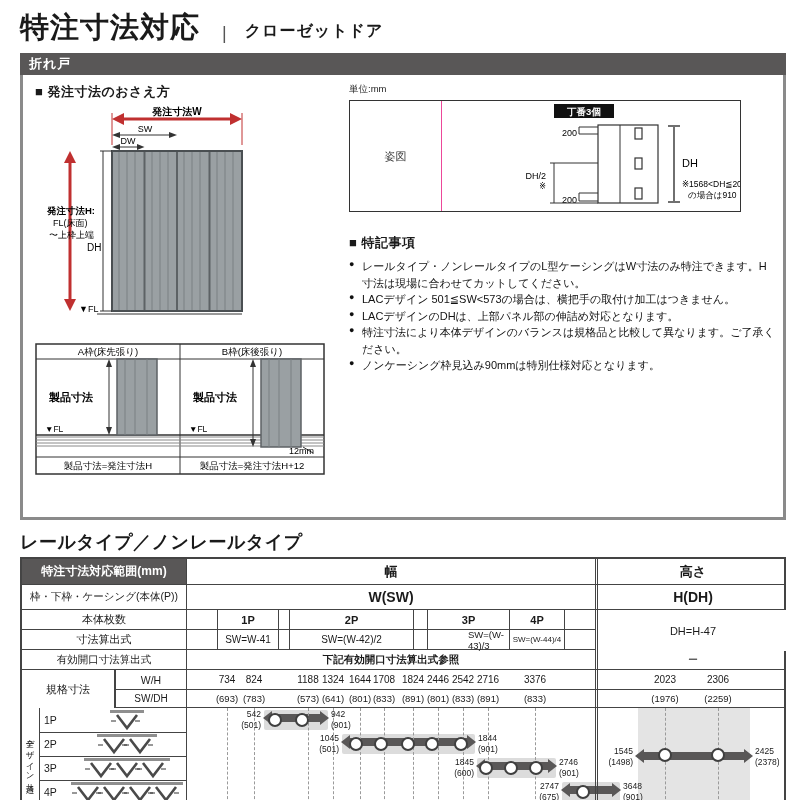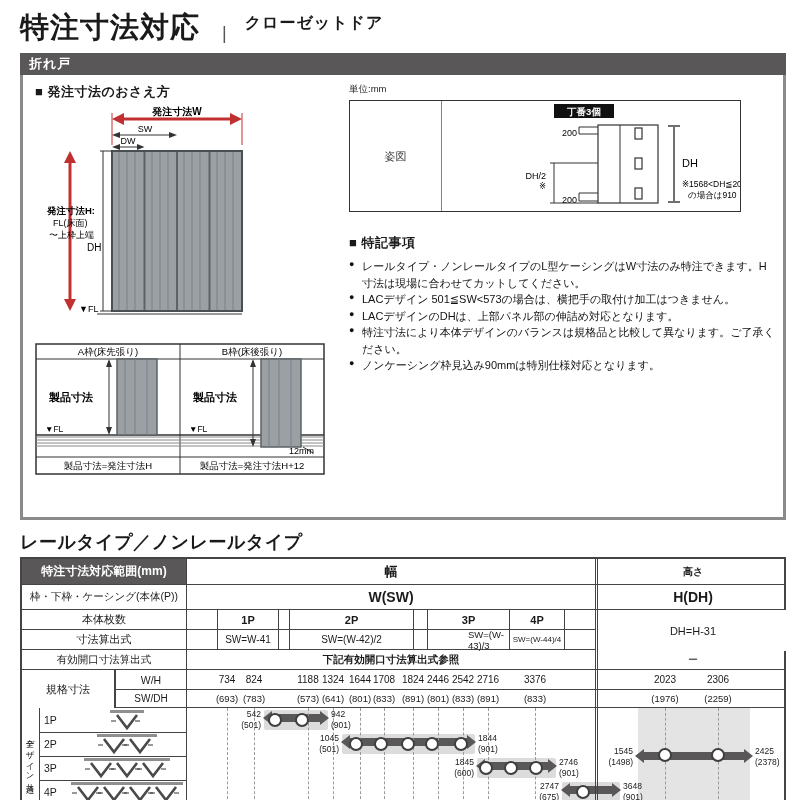--- a/index.html
+++ b/index.html
@@ -4,21 +4,21 @@
 <style>
   * { margin:0; padding:0; box-sizing:border-box; }
   html,body { width:800px; height:800px; background:#fff; overflow:hidden;
               font-family:"Liberation Sans","DejaVu Sans",sans-serif; color:#1a1a1a; }
   .page { position:relative; width:800px; height:800px; }
 
   
   .hdr { position:absolute; left:20px; top:8px; width:765px; display:flex; align-items:flex-end; }
   .hdr h1 { font-size:29px; font-weight:bold; letter-spacing:1px; }
   .hdr .sep { font-size:18px; color:#555; margin:0 18px 4px 22px; }
-  .hdr .sub { font-size:16px; font-weight:bold; margin-bottom:14px; letter-spacing:1px; }
+  .hdr .sub { font-size:16px; font-weight:bold; margin-bottom:6px; letter-spacing:1px; }
 
   
   .panel { position:absolute; left:20px; top:53px; width:766px; height:467px;
            border:3px solid #8a8a8a; border-top:none; }
   .panel-bar { height:22px; background:#595757; color:#fff; font-size:13px; font-weight:bold;
                line-height:22px; padding-left:9px; letter-spacing:1px; margin:0 -3px; }
   .panel-body { position:relative; height:442px; }
 
   h3.sec { font-size:13px; font-weight:bold; letter-spacing:.5px; }
 
@@ -296,38 +296,38 @@
     </div>
   </div>
 
   <div class="sec2-title">レールタイプ／ノンレールタイプ</div>
 
   <div class="spec">
 
     <div class="row r1">
       <div class="cell lblcol dark b-r" style="font-size:12px;">特注寸法対応範囲(mm)</div>
       <div class="cell widecol bold" style="font-size:13px;">幅</div>
-      <div class="cell hicol bold" style="font-size:10px;">高さ</div>
+      <div class="cell hicol bold" style="font-size:13px;">高さ</div>
     </div>
 
     <div class="row r2">
       <div class="cell lblcol b-r" style="font-size:10.5px;">枠・下枠・ケーシング(本体(P))</div>
       <div class="cell hicol bold" style="font-size:14px;">H(DH)</div>
       <div class="cell widecol bold" style="font-size:14px;">W(SW)</div>
     </div>
 
     <div class="row r3">
       <div class="cell lblcol b-r">本体枚数</div>
       <div class="widecol" style="position:absolute; top:0; bottom:0;">
         <div class="minicell bold b-l b-r" style="left:30px; width:62px; font-size:11px;">1P</div>
         <div class="minicell bold b-l b-r" style="left:102px; width:125px; font-size:11px;">2P</div>
         <div class="minicell bold b-l b-r" style="left:240px; width:83px; font-size:11px;">3P</div>
         <div class="minicell bold b-r" style="left:323px; width:55px; font-size:11px;">4P</div>
       </div>
-      <div class="cell hicol" style="height:41px; z-index:2; background:#fff; font-size:11px;">DH=H-31</div>
+      <div class="cell hicol" style="height:41px; z-index:2; background:#fff; font-size:11px;">DH=H-47</div>
     </div>
 
     <div class="row r4">
       <div class="cell lblcol b-r">寸法算出式</div>
       <div class="widecol" style="position:absolute; top:0; bottom:0;">
         <div class="minicell b-l b-r" style="left:30px; width:62px; font-size:10px;">SW=W-41</div>
         <div class="minicell b-l b-r" style="left:102px; width:125px; font-size:10px;">SW=(W-42)/2</div>
         <div class="minicell b-l b-r" style="left:240px; width:83px; font-size:9.5px;padding-left:40px;">SW=(W-43)/3</div>
         <div class="minicell b-r" style="left:323px; width:55px; font-size:8px;">SW=(W-44)/4</div>
       </div>

